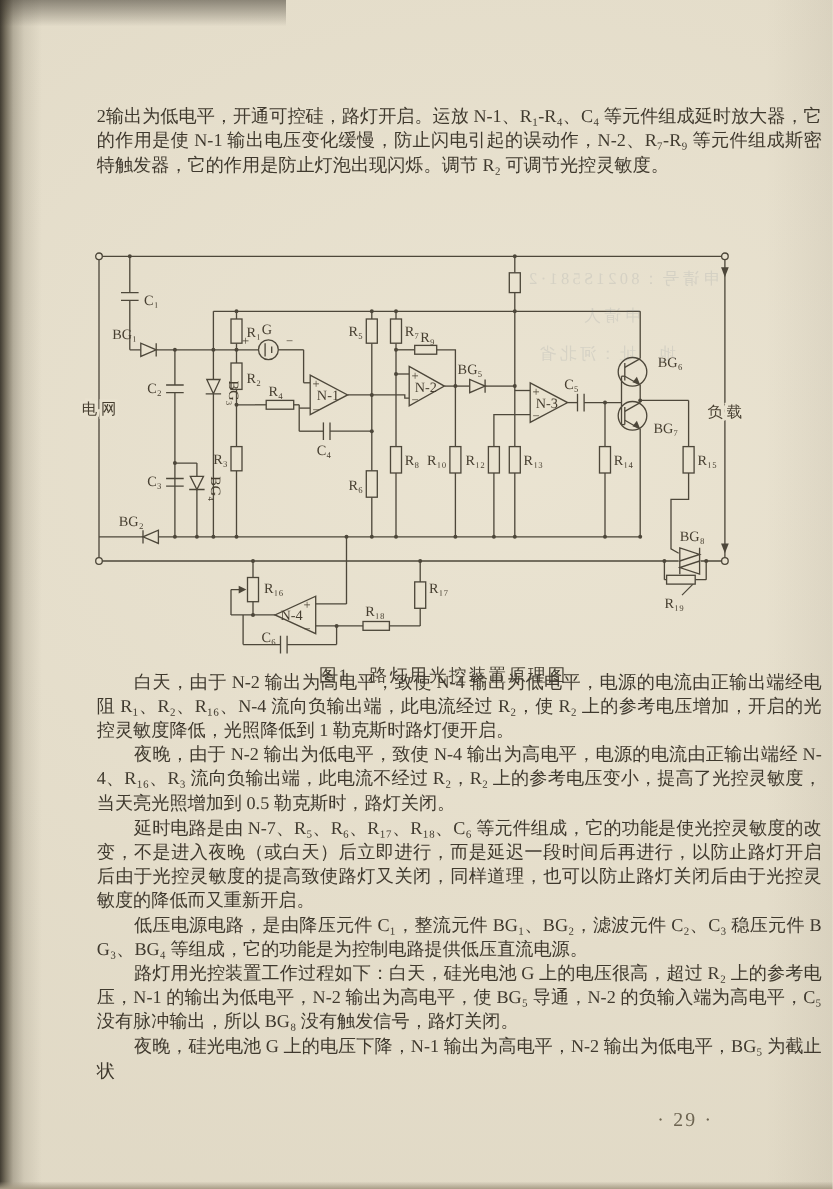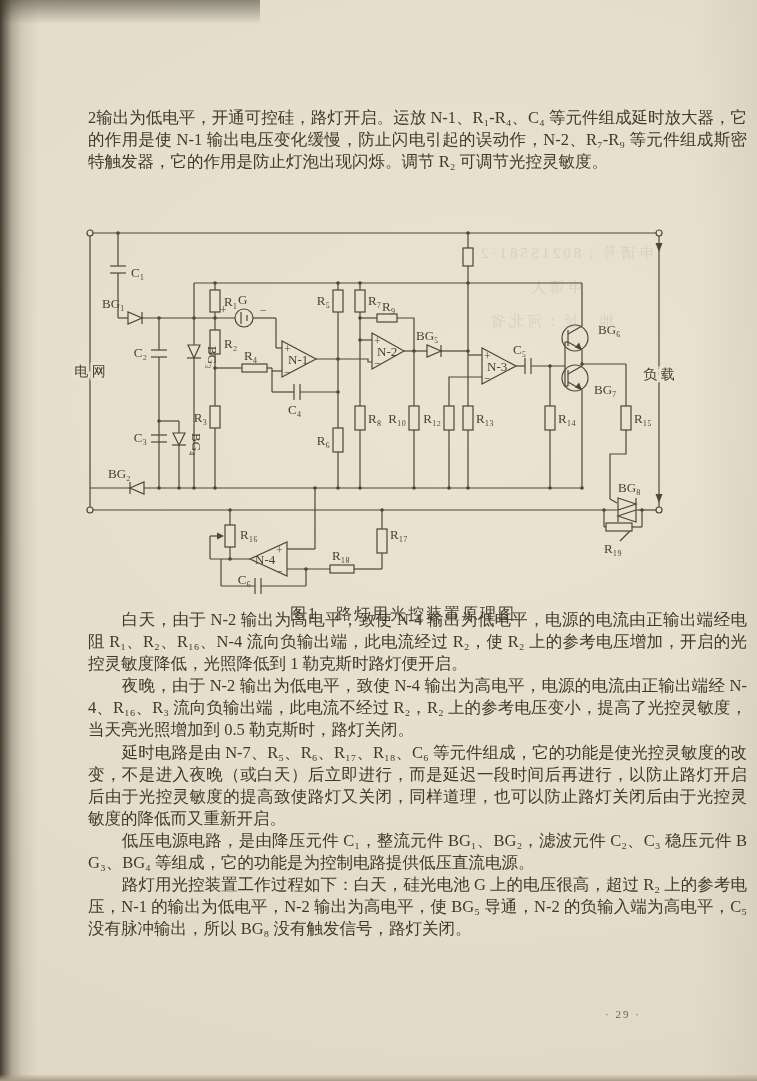--- a/index.html
+++ b/index.html
@@ -16,30 +16,30 @@
   .shadow-left{position:absolute;left:0;top:0;width:40px;height:1081px;pointer-events:none;
     background:linear-gradient(90deg,#413c32 0px,#756e5d 5px,rgba(117,110,93,.45) 12px,rgba(117,110,93,.16) 22px,rgba(117,110,93,0) 38px);}
   .shadow-topleft{position:absolute;left:0;top:0;width:260px;height:24px;pointer-events:none;
     background:linear-gradient(180deg,rgba(52,47,38,.5),rgba(52,47,38,0));}
   .shadow-bottom{position:absolute;left:0;bottom:0;width:757px;height:7px;pointer-events:none;
     background:linear-gradient(0deg,#a89d87,rgba(168,157,135,0));}
   .textblock{position:absolute;width:659px;color:#3f392e;
     font-size:16.5px;line-height:22.1px;text-align:justify;word-break:break-all;}
   .textblock p{margin:0;}
   .textblock p.indent{text-indent:2.05em;}
-  #text-top{left:88px;top:95px;margin-top:12px;}
+  #text-top{left:88px;top:95px;}
   #text-bottom{left:88px;top:609px;}
   figure{position:absolute;left:58px;top:226px;width:690px;margin:0;}
   figure svg{display:block;width:690px;height:372px;}
   figcaption{text-align:center;font-size:16px;color:#453f33;margin-top:6px;letter-spacing:2px;}
   .bleed{position:absolute;left:0;top:0;width:690px;height:372px;pointer-events:none;}
   .bleed div{position:absolute;transform:scaleX(-1);color:rgba(96,116,136,0.14);
     font-size:15px;white-space:nowrap;letter-spacing:3px;}
   .pageno{position:absolute;left:586px;top:1008px;width:74px;text-align:center;
-    font-size:11px;color:#6d6451;letter-spacing:2px;}
+    font-size:18px;color:#6d6451;letter-spacing:2px;}
   
   .wire line,.wire polyline{stroke:#4d473a;stroke-width:1.2;fill:none;}
   .sym rect{fill:#e9e2cf;stroke:#4d473a;stroke-width:1.2;}
   .sym polygon.open{fill:#e9e2cf;stroke:#4d473a;stroke-width:1.2;}
   .sym polygon.solid{fill:#4d473a;stroke:none;}
   .sym line{stroke:#4d473a;stroke-width:1.2;}
   .sym circle.node{fill:#4d473a;stroke:none;}
   .sym circle.term{fill:#e9e2cf;stroke:#4d473a;stroke-width:1.2;}
   .sym circle.body{fill:none;stroke:#4d473a;stroke-width:1.2;}
   .lbl text{fill:#473f31;font-family:"Liberation Serif","DejaVu Serif",serif;font-size:13px;}
@@ -359,15 +359,16 @@
   </svg>
   <figcaption>图1　路灯用光控装置原理图</figcaption>
 </figure>
 
 <div id="text-bottom" class="textblock">
     <p class="indent">白天，由于 N-2 输出为高电平，致使 N-4 输出为低电平，电源的电流由正输出端经电阻 R₁、R₂、R₁₆、N-4 流向负输出端，此电流经过 R₂，使 R₂ 上的参考电压增加，开启的光控灵敏度降低，光照降低到 1 勒克斯时路灯便开启。</p>
     <p class="indent">夜晚，由于 N-2 输出为低电平，致使 N-4 输出为高电平，电源的电流由正输出端经 N-4、R₁₆、R₃ 流向负输出端，此电流不经过 R₂，R₂ 上的参考电压变小，提高了光控灵敏度，当天亮光照增加到 0.5 勒克斯时，路灯关闭。</p>
     <p class="indent">延时电路是由 N-7、R₅、R₆、R₁₇、R₁₈、C₆ 等元件组成，它的功能是使光控灵敏度的改变，不是进入夜晚（或白天）后立即进行，而是延迟一段时间后再进行，以防止路灯开启后由于光控灵敏度的提高致使路灯又关闭，同样道理，也可以防止路灯关闭后由于光控灵敏度的降低而又重新开启。</p>
     <p class="indent">低压电源电路，是由降压元件 C₁，整流元件 BG₁、BG₂，滤波元件 C₂、C₃ 稳压元件 BG₃、BG₄ 等组成，它的功能是为控制电路提供低压直流电源。</p>
     <p class="indent">路灯用光控装置工作过程如下：白天，硅光电池 G 上的电压很高，超过 R₂ 上的参考电压，N-1 的输出为低电平，N-2 输出为高电平，使 BG₅ 导通，N-2 的负输入端为高电平，C₅ 没有脉冲输出，所以 BG₈ 没有触发信号，路灯关闭。</p>
+    <p class="indent">夜晚，硅光电池 G 上的电压下降，N-1 输出为高电平，N-2 输出为低电平，BG₅ 为截止状</p>
   </div>
 
 <div class="pageno">· 29 ·</div>
 
 </body></html>

